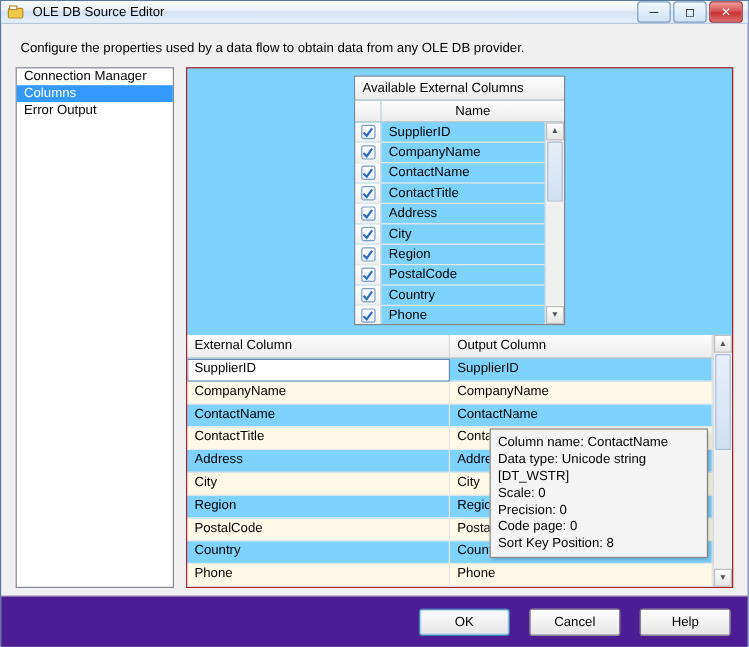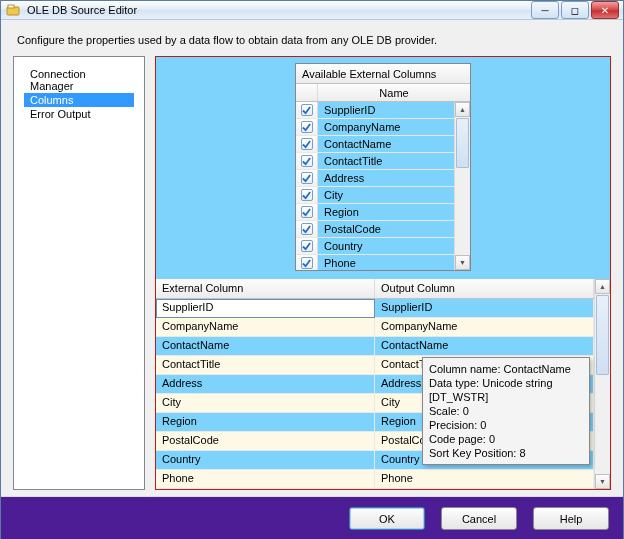--- a/index.html
+++ b/index.html
@@ -6,21 +6,21 @@
 body{background:#fff;width:624px;height:539px;overflow:hidden}
 .window{width:624px;height:539px;border:1px solid #5a7aa0;background:#f0f0f0;display:flex;flex-direction:column}
 .titlebar{height:26px;background:linear-gradient(#fdfefe,#e6edf5 45%,#d5e3f3 50%,#e6f0fb);border-bottom:1px solid #b8c9dd;display:flex;align-items:center;padding:0 4px}
 .titlebar .icon{width:16px;height:16px;margin-right:6px;display:flex;align-items:center;justify-content:center}
 .titlebar .title{flex:1}
 .winbtns{display:flex;gap:2px}
 .winbtn{width:28px;height:18px;border:1px solid #7a9ec4;border-radius:3px;background:linear-gradient(#f3f8fd,#cfe2f5);display:flex;align-items:center;justify-content:center;font-size:10px}
 .winbtn.close{background:linear-gradient(#f1a0a0,#d95050 45%,#c83030 55%,#e07070);border-color:#a03030;color:#fff}
 .desc{padding:14px 16px 10px}
 .content{flex:1;display:flex;gap:10px;padding:0 12px 6px}
-.sidebar{width:132px;border:1px solid #828790;background:#fff;padding:10px}
+.sidebar{width:132px;border:1px solid #828790;background:#fff;padding:0}
 .side-item{padding:1px 6px;cursor:default}
 .side-item.sel{background:#3399ff;color:#fff}
 .main{flex:1;border:1px solid #b91c1c;background:#7dd3fc;display:flex;flex-direction:column;overflow:hidden}
 .listwrap{display:flex;justify-content:center;padding:6px 0 8px}
 .listbox{border:1px solid #828790}
 .lbhead{height:20px;background:linear-gradient(#fdfdfd,#ececec);border-bottom:1px solid #c0c0c0;display:flex;align-items:center;padding:0 6px;text-align:center}
 .lbbody{display:flex}
 .lbrows{width:158px;max-height:168px;overflow:hidden}
 .lbrow{height:17px;display:flex;align-items:center;border-bottom:1px solid #e8e8e8}
 .cbcell{width:22px;display:flex;justify-content:center;background:linear-gradient(#fdfdfd,#f1f1f1);border-right:1px solid #dcdcdc;height:100%;align-items:center}
@@ -37,21 +37,21 @@
 .gridwrap{flex:1;position:relative;display:flex}
 .grid{flex:1;overflow:hidden}
 .ghead{display:flex;height:20px;background:linear-gradient(#fdfdfd,#ececec);border-bottom:1px solid #c0c0c0}
 .ghead div{width:50%;padding:3px 6px;border-right:1px solid #dcdcdc}
 .grow{display:flex;height:19px}
 .grow.alt{background:#fdf9e6}
 .gcell{width:50%;padding:2px 6px;border-right:1px solid #e8e8e8;border-bottom:1px solid #e8e8e8;overflow:hidden;white-space:nowrap}
 .grow.edit .gcell:first-child{background:#fff;border:1px solid #6b8eb6;padding:1px 5px}
 .gridscroll{width:16px;background:#f0f0f0;border-left:1px solid #dcdcdc;position:relative}
 .gridscroll .sthumb{top:16px;height:80px}
-.tooltip{position:absolute;right:20px;top:78px;width:168px;background:#f4f4f4;border:1px solid #888;padding:4px 6px;font-size:10.5px;line-height:14px;box-shadow:2px 2px 4px rgba(0,0,0,.25)}
+.tooltip{position:absolute;right:20px;top:78px;width:182px;background:#f4f4f4;border:1px solid #888;padding:4px 6px;font-size:10.5px;line-height:14px;box-shadow:2px 2px 4px rgba(0,0,0,.25)}
 .btnrow{display:flex;justify-content:flex-end;gap:16px;padding:10px 14px;border-top:1px solid #dcdcdc;background:#4c1d95}
 .btn{width:76px;height:23px;border:1px solid #8a8a8a;border-radius:3px;background:linear-gradient(#fdfdfd,#e6e6e6);display:flex;align-items:center;justify-content:center}
 .btn.def{border:1px solid #3c7fb1;box-shadow:0 0 0 1px #a7d0f0 inset}
 </style>
 </head>
 <body>
 
 <div class="window">
   <div class="titlebar">
     <span class="icon">

